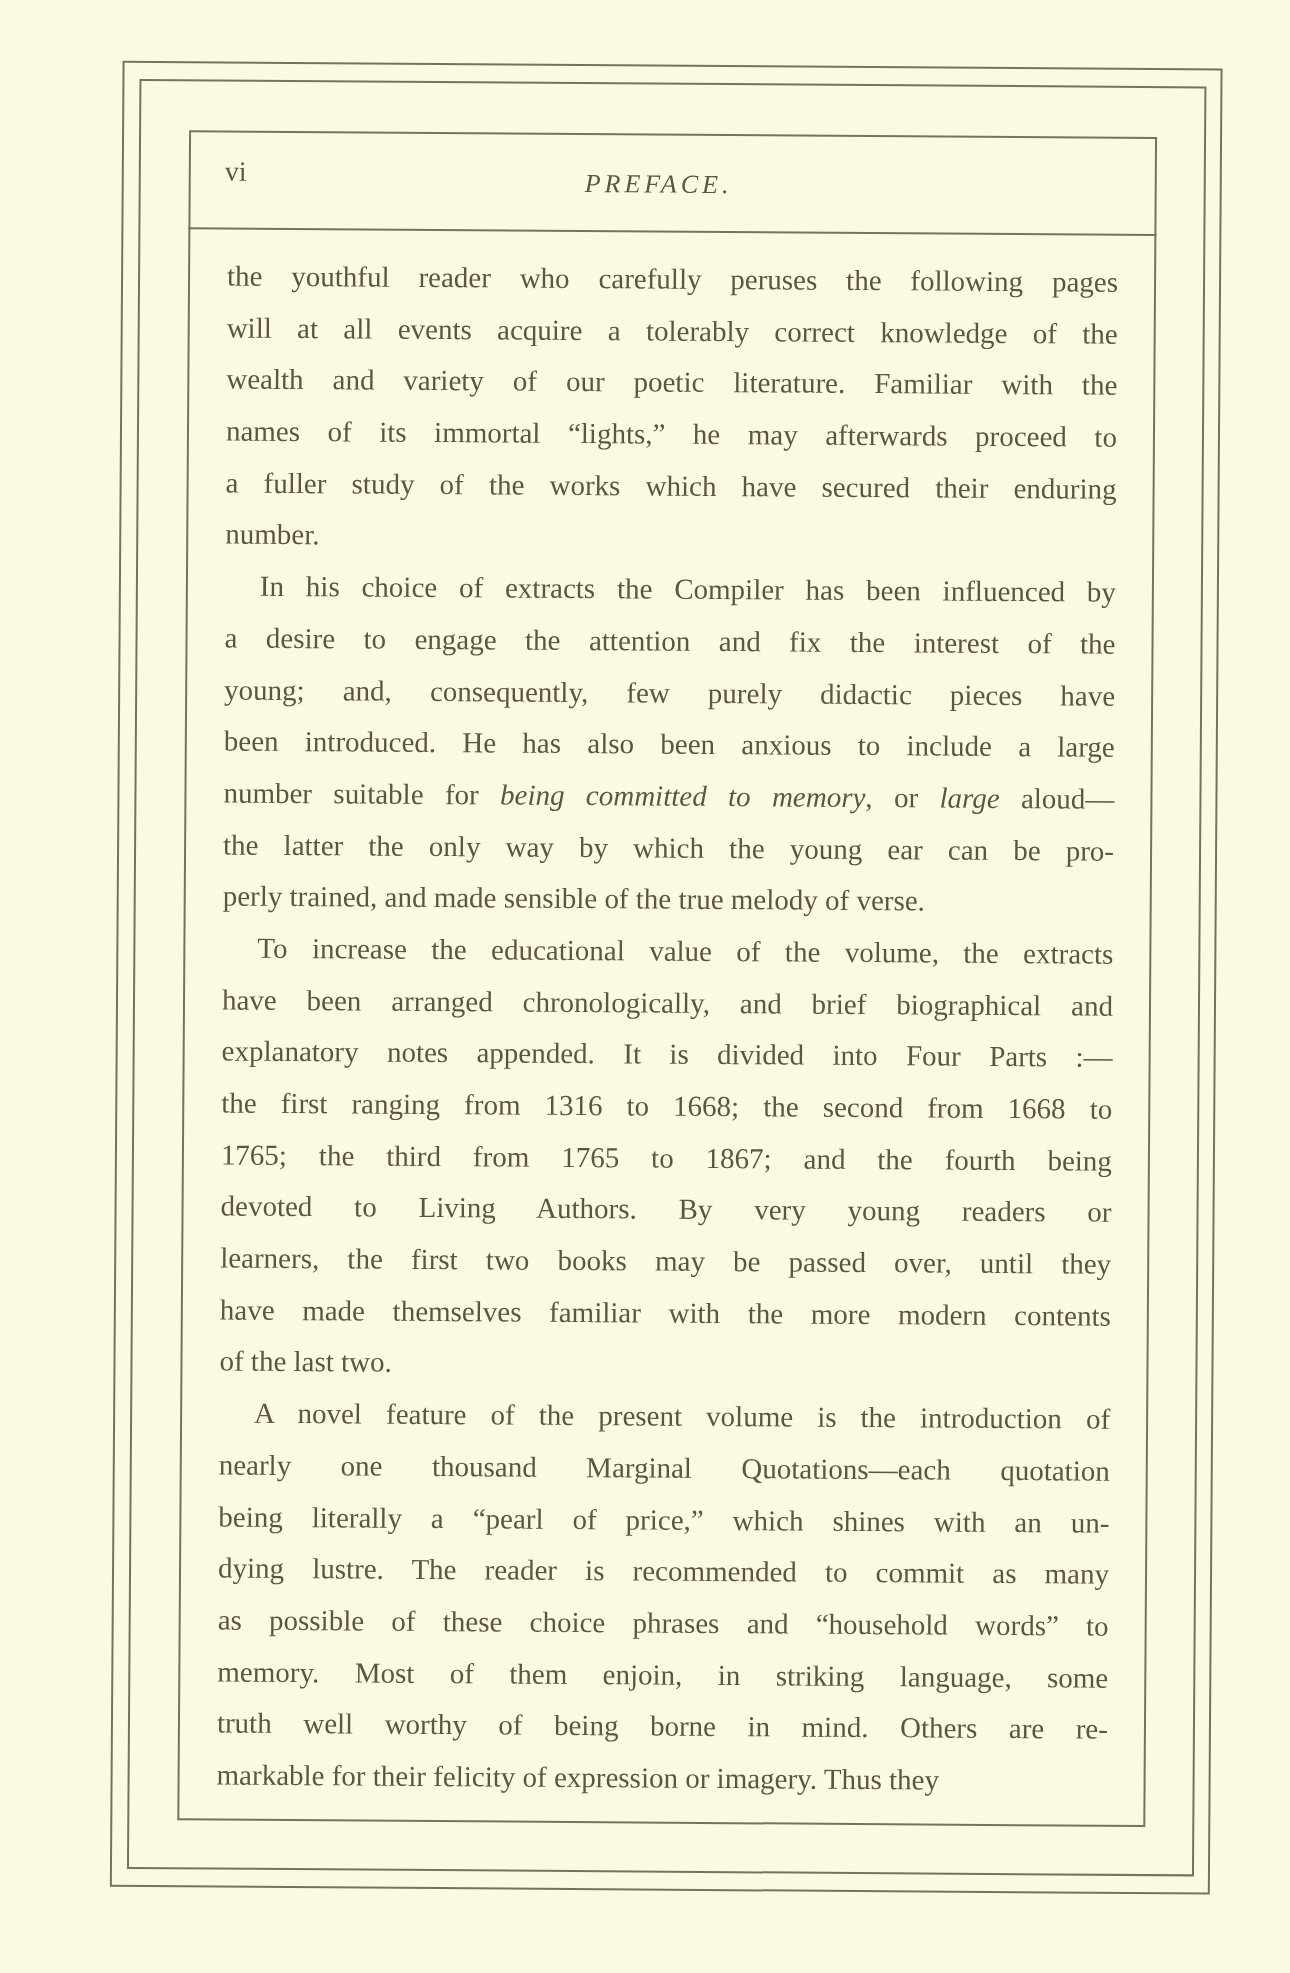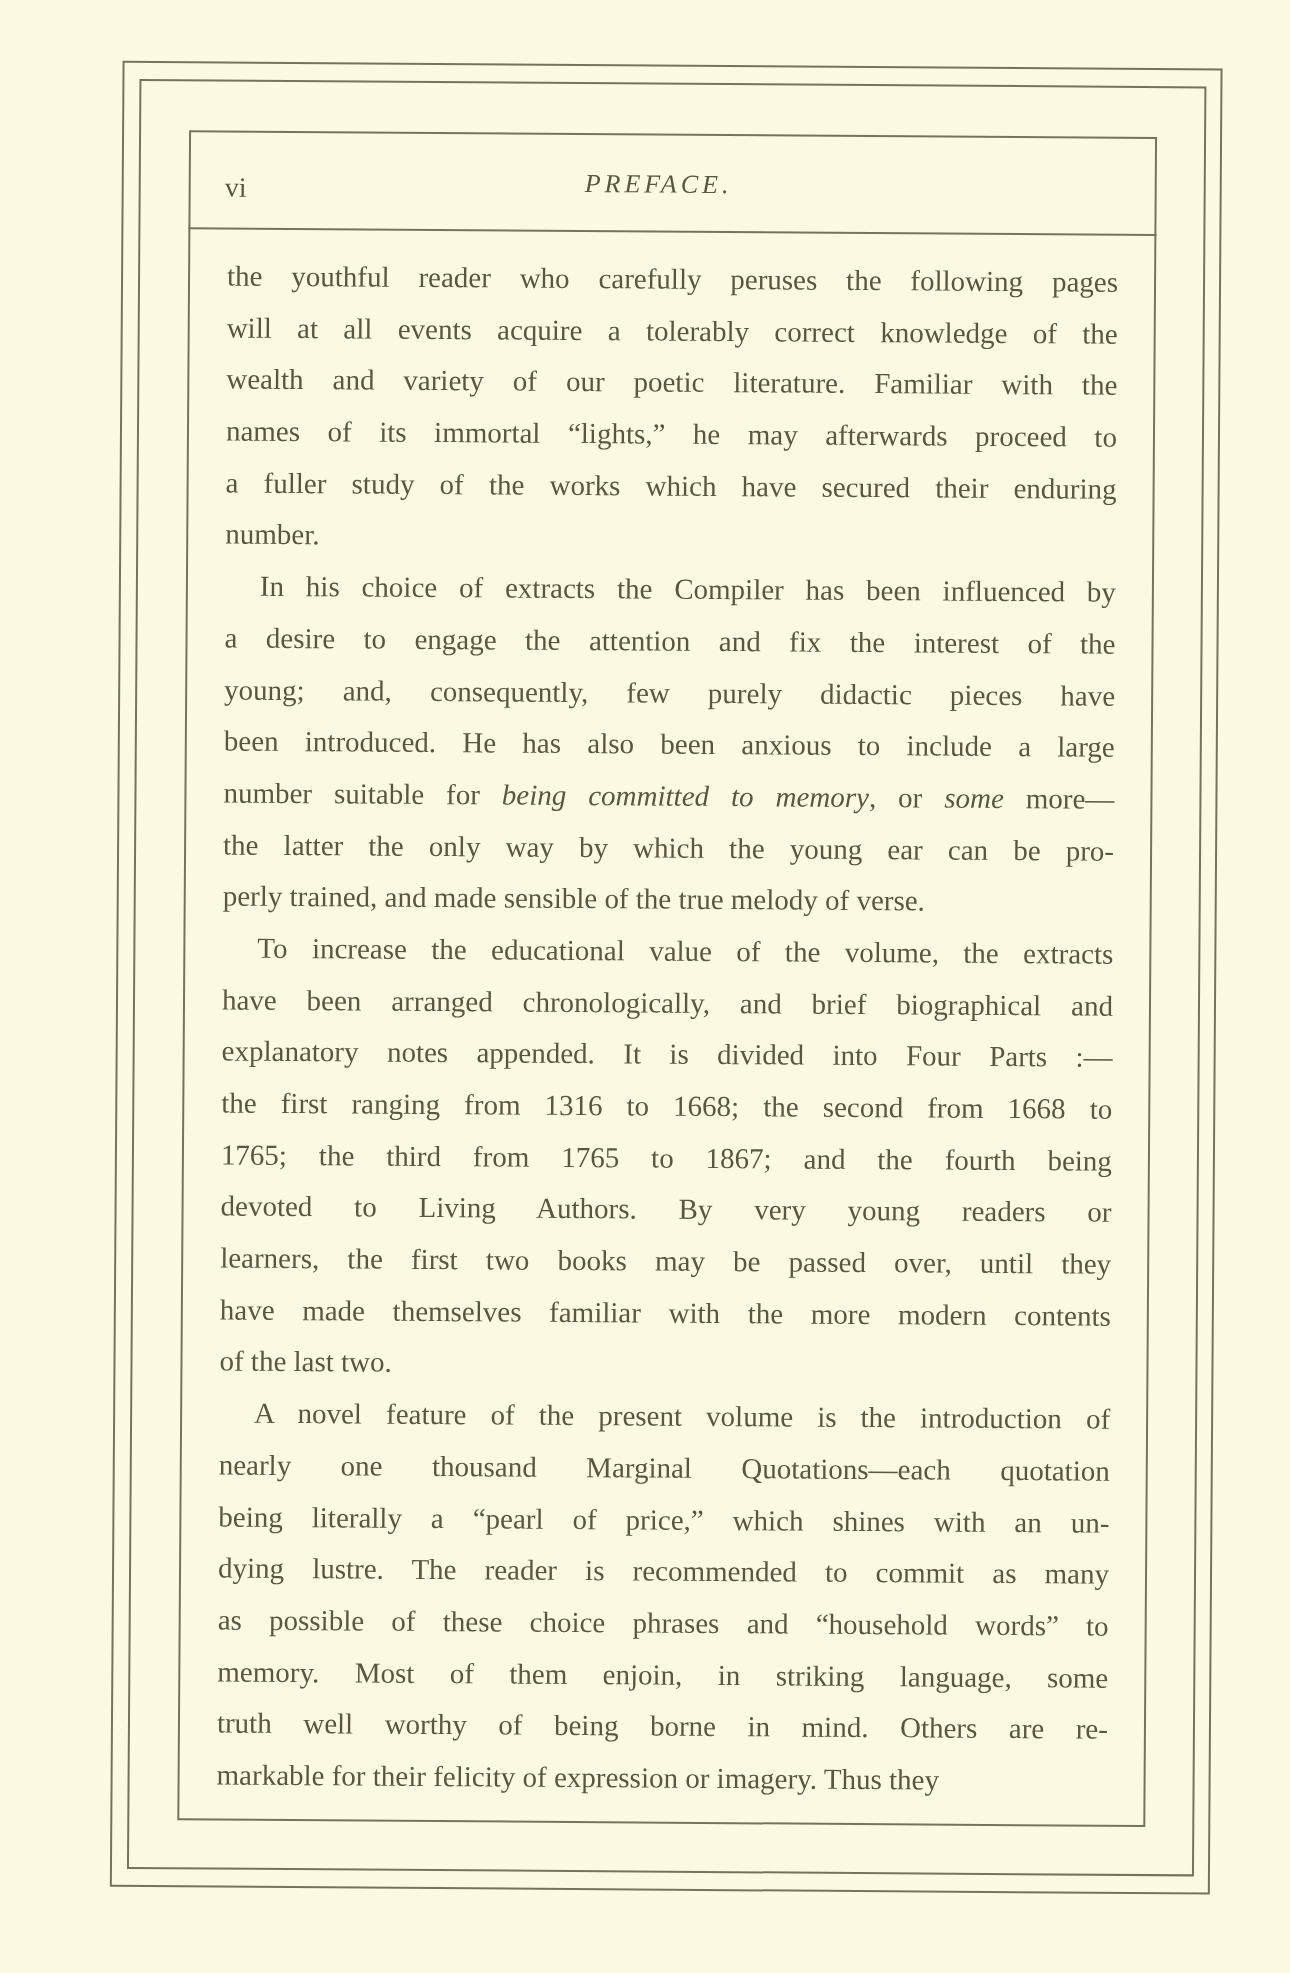--- a/index.html
+++ b/index.html
@@ -15,21 +15,21 @@
     transform-origin: 0 0;
     transform: rotate(0.4deg);
   }
   .rule-box { position: absolute; border: 2px solid #77735a; box-sizing: border-box; }
   #frame-outer  { left: 123px; top: 60px;  width: 1100px; height: 1826px; border-width: 2.5px; }
   #frame-second { left: 140px; top: 78px;  width: 1067px; height: 1790px; border-width: 2px; }
   #text-box     { left: 190px; top: 129px; width: 968px;  height: 1690px; border-width: 2px; }
   #header-rule  { position: absolute; left: 190px; top: 226px; width: 968px; height: 0; border-top: 2px solid #77735a; }
 
   .folio {
-    position: absolute; left: 226px; top: 168px;
+    position: absolute; left: 226px; top: 152px;
     font-size: 28px; line-height: 36px;
   }
   .running-head {
     position: absolute; left: 586px; top: 162px; width: 170px;
     font-size: 26px; line-height: 36px; font-style: italic;
     letter-spacing: 4px;
   }
   .body-text {
     position: absolute; left: 229px; top: 249px; width: 891px;
     font-size: 29px;
@@ -62,21 +62,21 @@
         <div class="line"><span>wealth and variety of our poetic literature. Familiar with the</span></div>
         <div class="line"><span>names of its immortal “lights,” he may afterwards proceed to</span></div>
         <div class="line"><span>a fuller study of the works which have secured their enduring</span></div>
         <div class="line last"><span>number.</span></div>
       </div>
       <div>
         <div class="line indent"><span>In his choice of extracts the Compiler has been influenced by</span></div>
         <div class="line"><span>a desire to engage the attention and fix the interest of the</span></div>
         <div class="line"><span>young; and, consequently, few purely didactic pieces have</span></div>
         <div class="line"><span>been introduced. He has also been anxious to include a large</span></div>
-        <div class="line"><span>number suitable for </span><em>being committed to memory</em><span>, or </span><em>some</em><span> more—</span></div>
+        <div class="line"><span>number suitable for </span><em>being committed to memory</em><span>, or </span><em>large</em><span> aloud—</span></div>
         <div class="line"><span>the latter the only way by which the young ear can be pro-</span></div>
         <div class="line last"><span>perly trained, and made sensible of the true melody of verse.</span></div>
       </div>
       <div>
         <div class="line indent"><span>To increase the educational value of the volume, the extracts</span></div>
         <div class="line"><span>have been arranged chronologically, and brief biographical and</span></div>
         <div class="line"><span>explanatory notes appended. It is divided into Four Parts :—</span></div>
         <div class="line"><span>the first ranging from 1316 to 1668; the second from 1668 to</span></div>
         <div class="line"><span>1765; the third from 1765 to 1867; and the fourth being</span></div>
         <div class="line"><span>devoted to Living Authors. By very young readers or</span></div>

